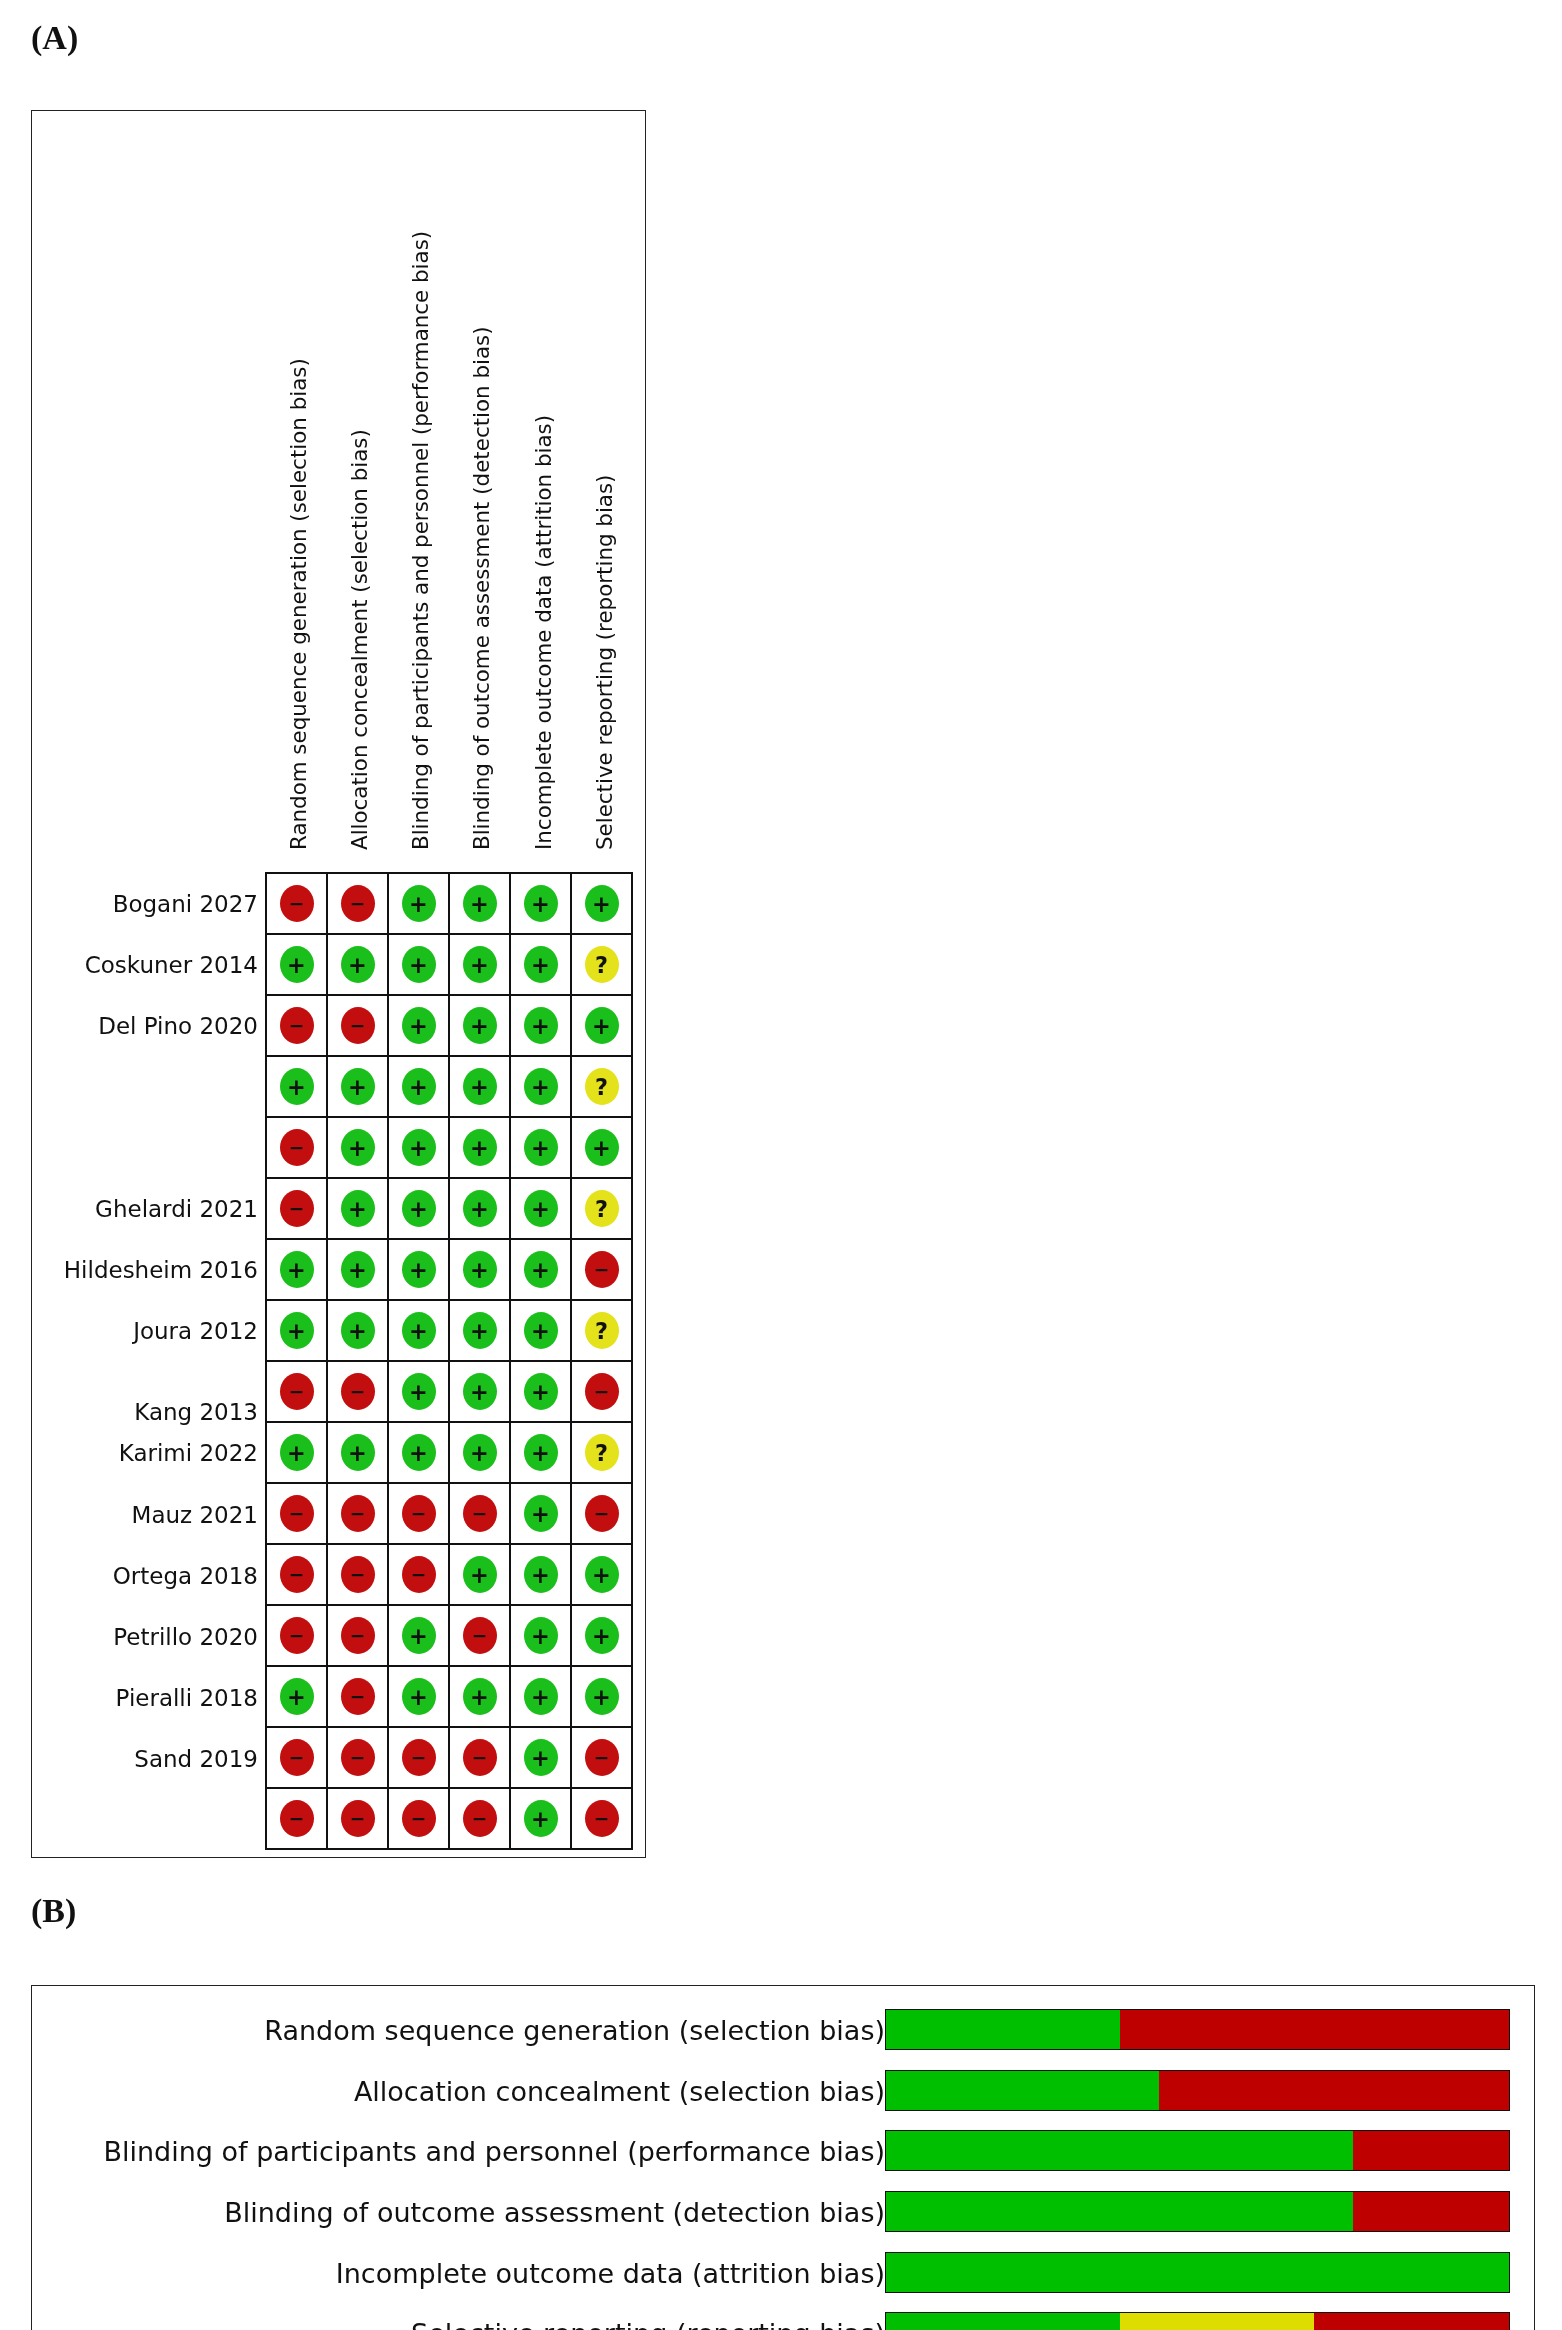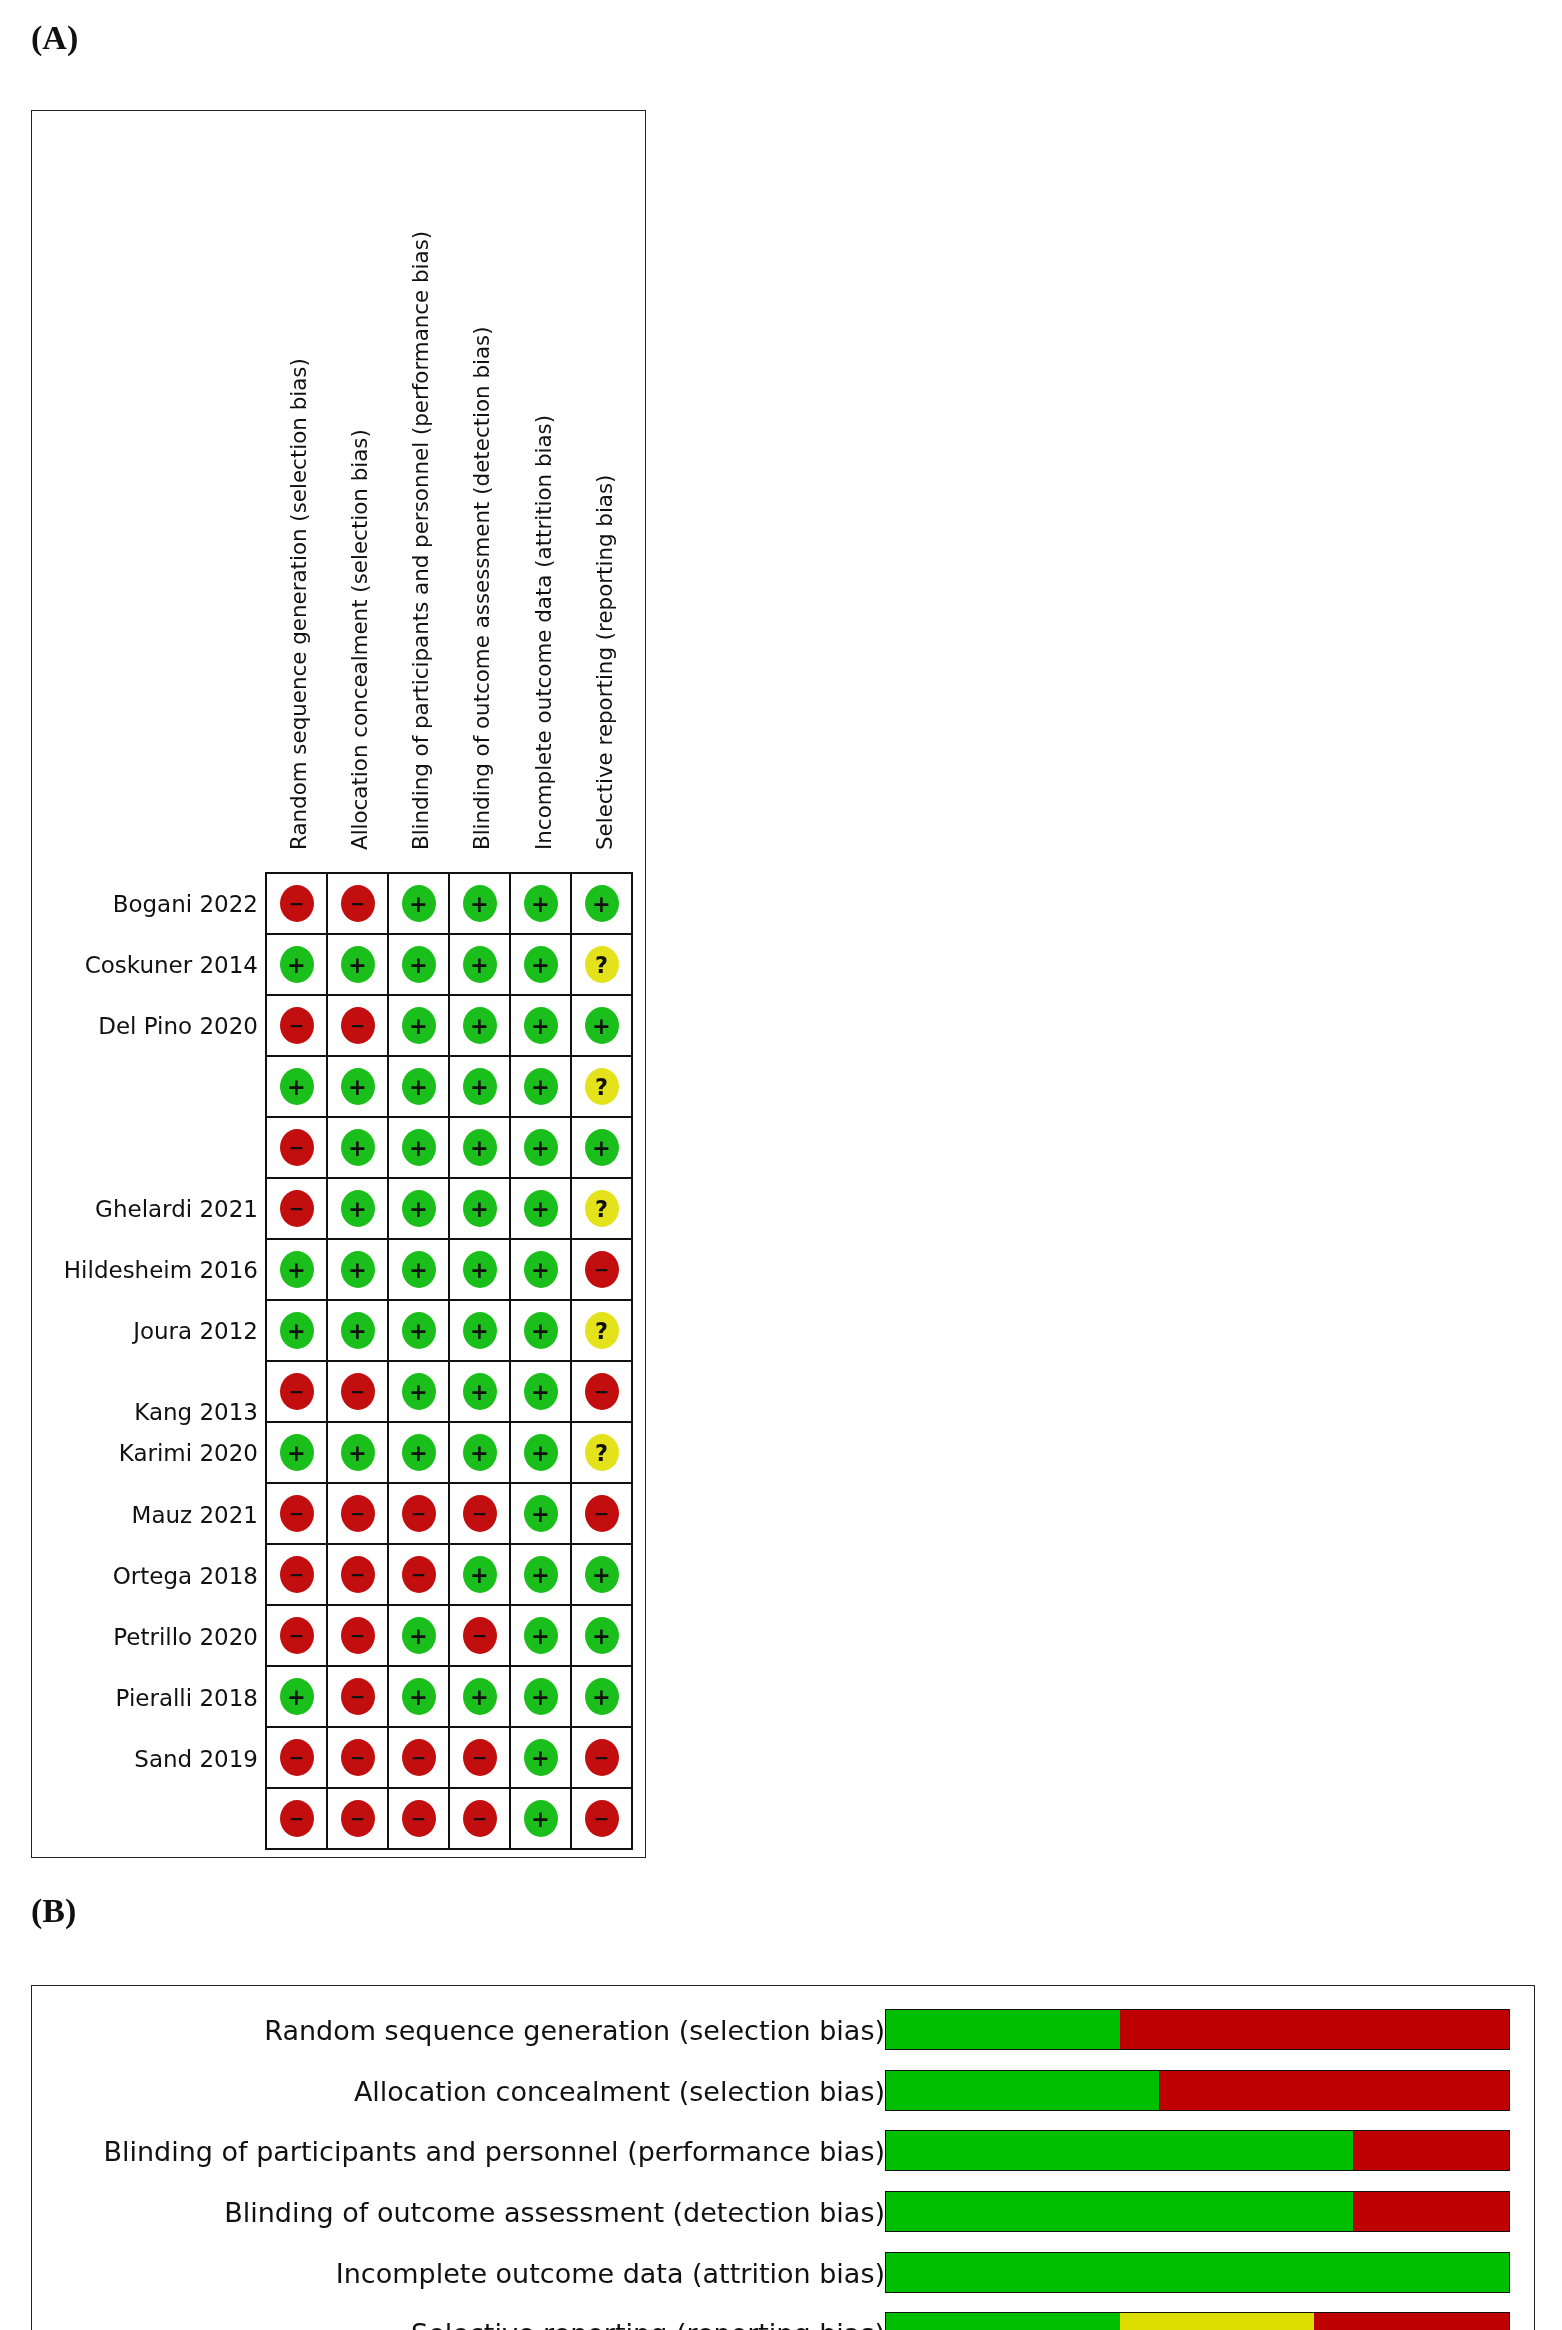--- a/index.html
+++ b/index.html
@@ -48,21 +48,21 @@
         <span>Blinding of outcome assessment (detection bias)</span>
       </div>
       <div class="col-header" style="left: 247px;">
         <span>Incomplete outcome data (attrition bias)</span>
       </div>
       <div class="col-header" style="left: 308px;">
         <span>Selective reporting (reporting bias)</span>
       </div>
     </div>
   <div id="grid">
-      <div class="row-label" style="top: 0px;">Bogani 2022</div>
+      <div class="row-label" style="top: 0px;">Bogani 2027</div>
       <div class="row">
         <div class="cell">
           <div class="dot high">−</div>
         </div>
         <div class="cell">
           <div class="dot high">−</div>
         </div>
         <div class="cell">
           <div class="dot low">+</div>
         </div>
@@ -235,21 +235,21 @@
         <div class="cell">
           <div class="dot low">+</div>
         </div>
         <div class="cell">
           <div class="dot low">+</div>
         </div>
         <div class="cell">
           <div class="dot high">−</div>
         </div>
       </div>
-      <div class="row-label" style="top: 549px;">Karimi 2020</div>
+      <div class="row-label" style="top: 549px;">Karimi 2022</div>
       <div class="row">
         <div class="cell">
           <div class="dot low">+</div>
         </div>
         <div class="cell">
           <div class="dot low">+</div>
         </div>
         <div class="cell">
           <div class="dot low">+</div>
         </div>

